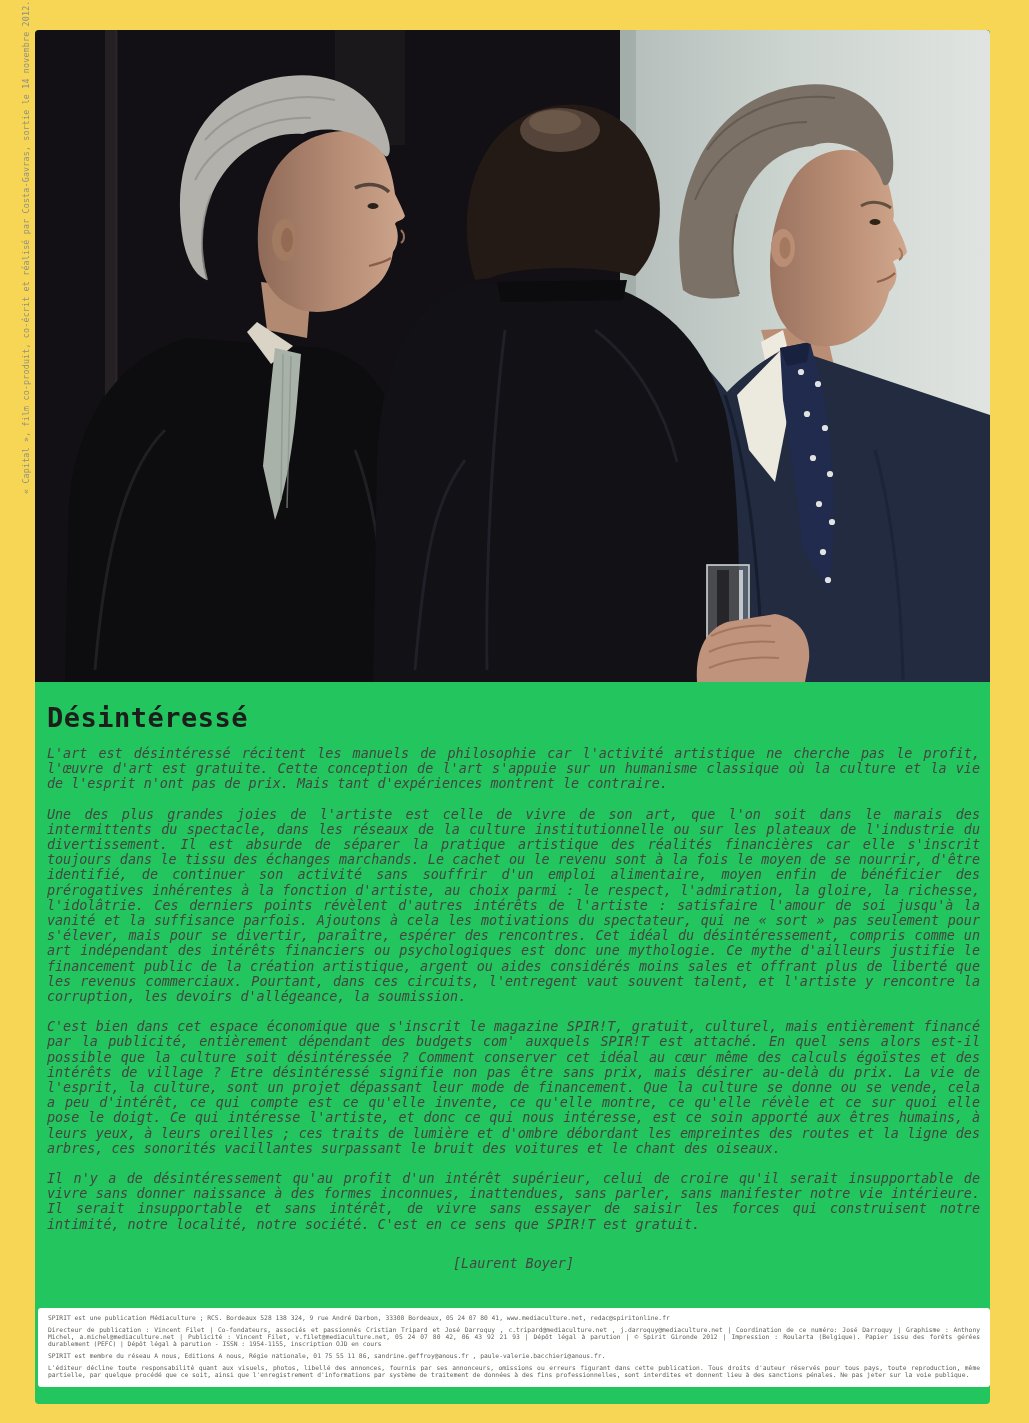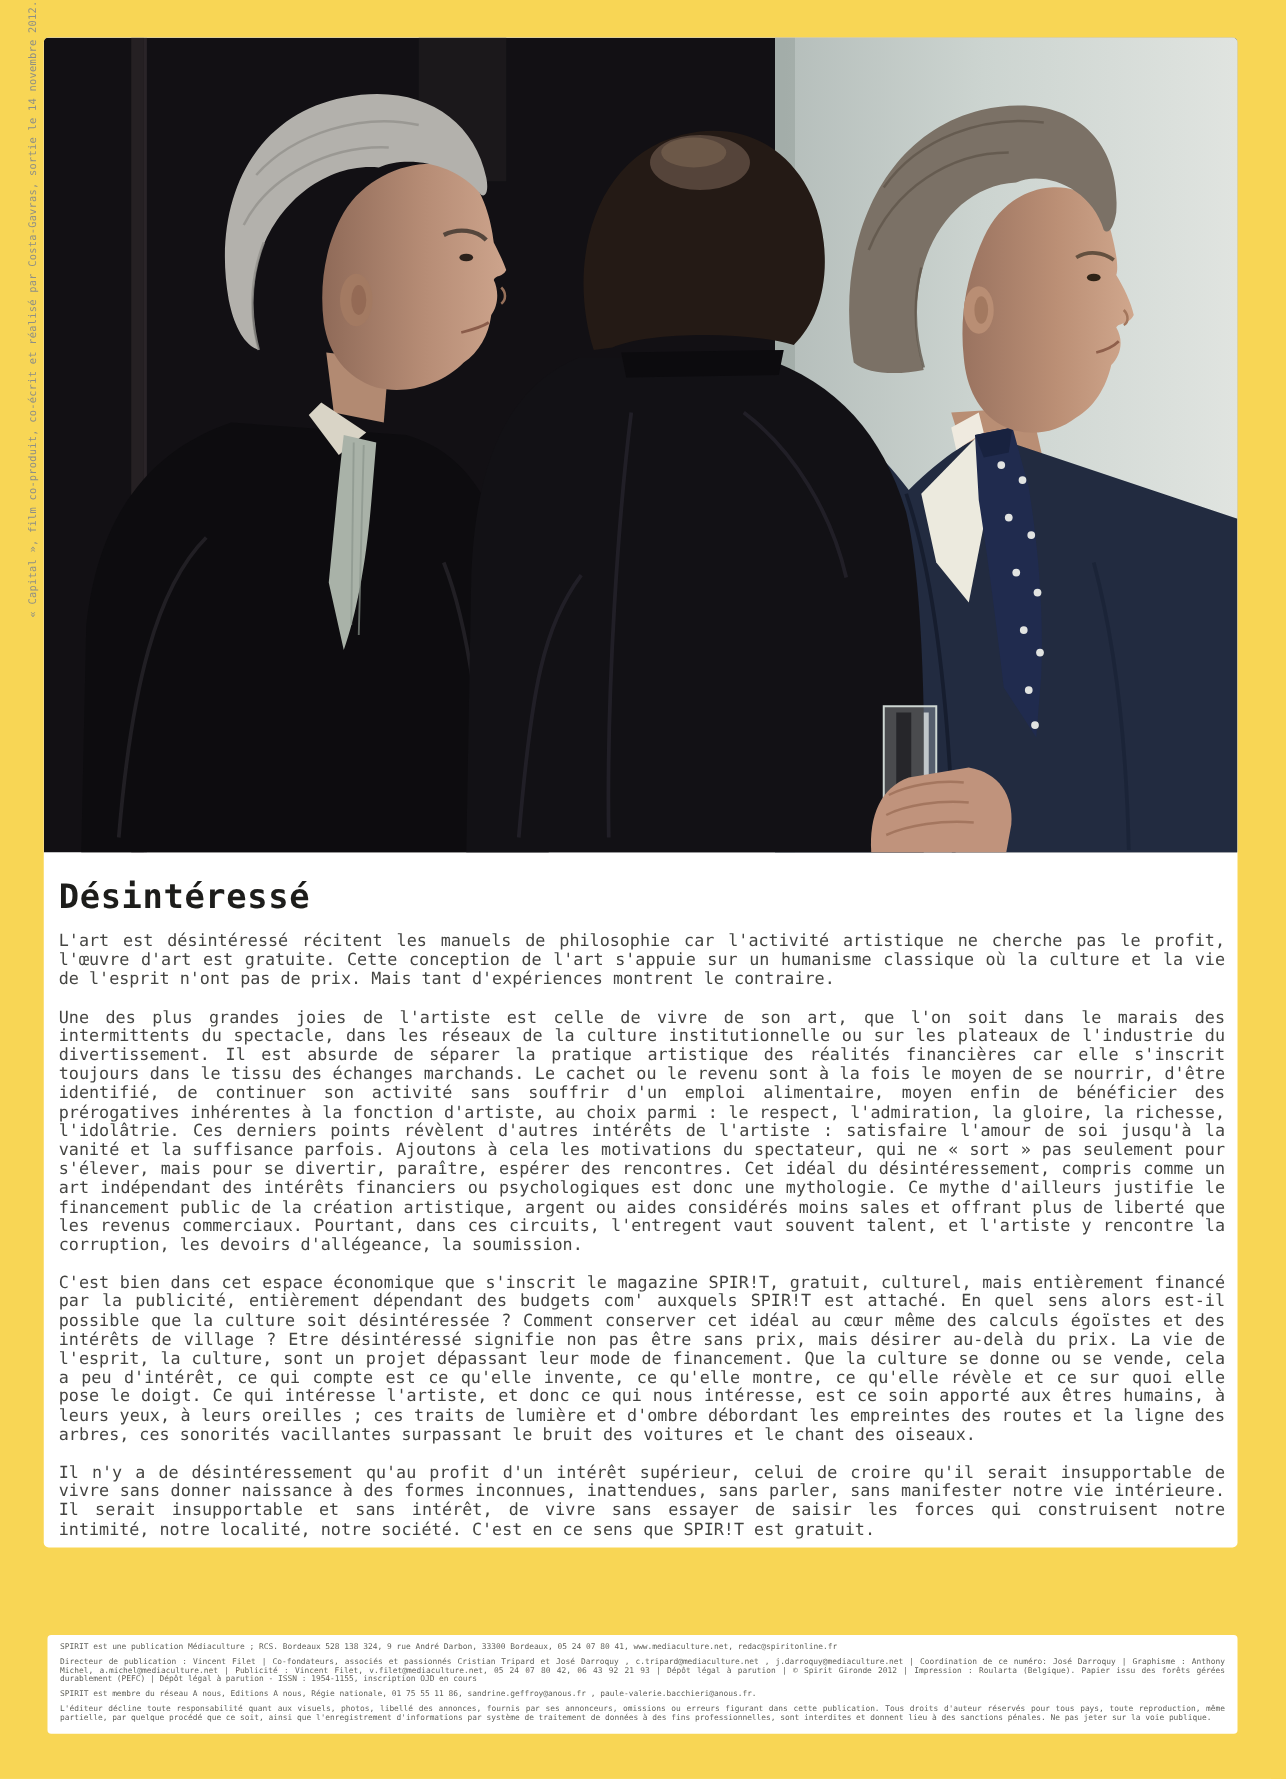--- a/index.html
+++ b/index.html
@@ -26,22 +26,22 @@
     letter-spacing: 0.2px;
     color: #8e8f85;
   }
 
   
   .main-panel {
     position: absolute;
     left: 35px;
     top: 30px;
     width: 955px;
-    height: 1208px;
-    background: #ffffff;
+    height: 1374px;
+    background: #22c55e;
     border-radius: 4px;
     overflow: hidden;
   }
   .photo {
     width: 955px;
     height: 652px;
     display: block;
   }
   .photo svg { display: block; }
 
@@ -54,20 +54,21 @@
     font-weight: bold;
     letter-spacing: 0.5px;
     color: #1d1d1b;
   }
   .article p {
     margin: 0 0 15px 0;
     font-size: 13.4px;
     line-height: 15.2px;
     text-align: justify;
     color: #454542;
+    font-style: italic;
   }
   .article p.byline {
     margin-top: 24px;
     text-align: center;
   }
 
   
   .footer-panel {
     position: absolute;
     left: 38px;

